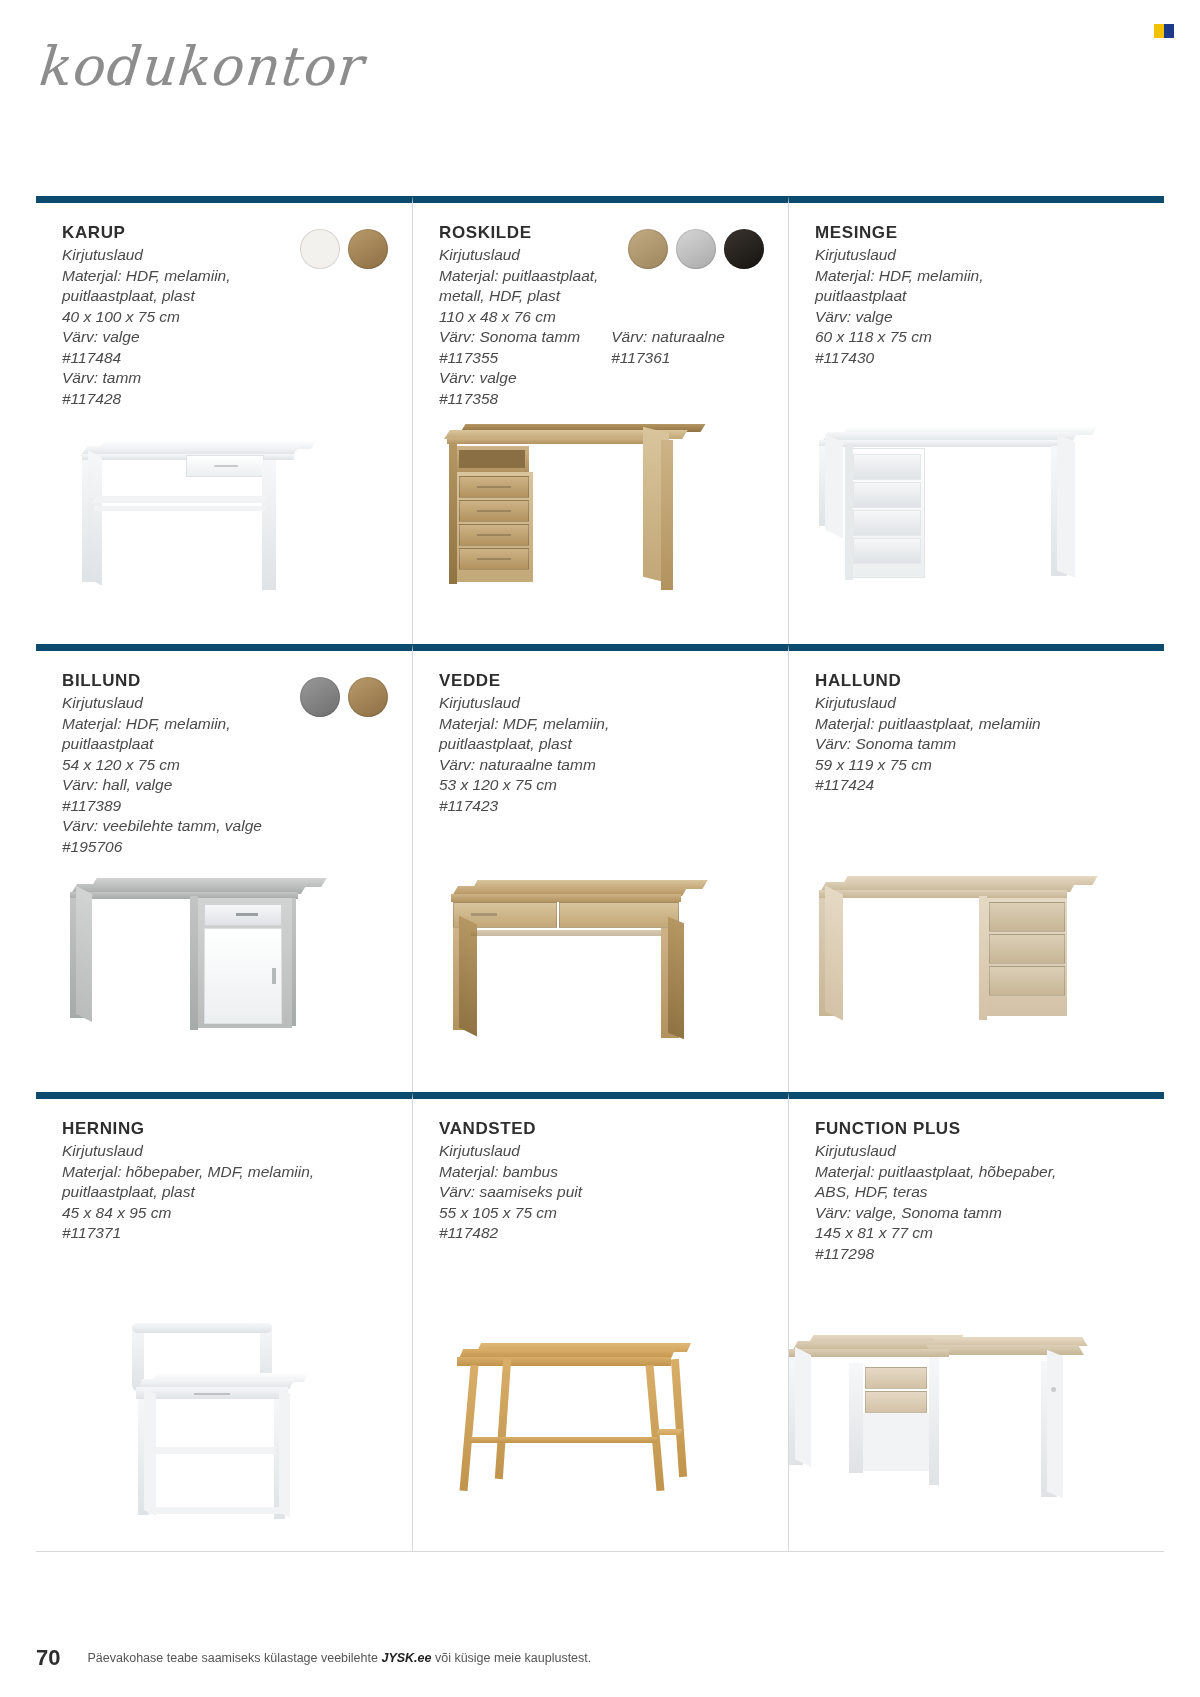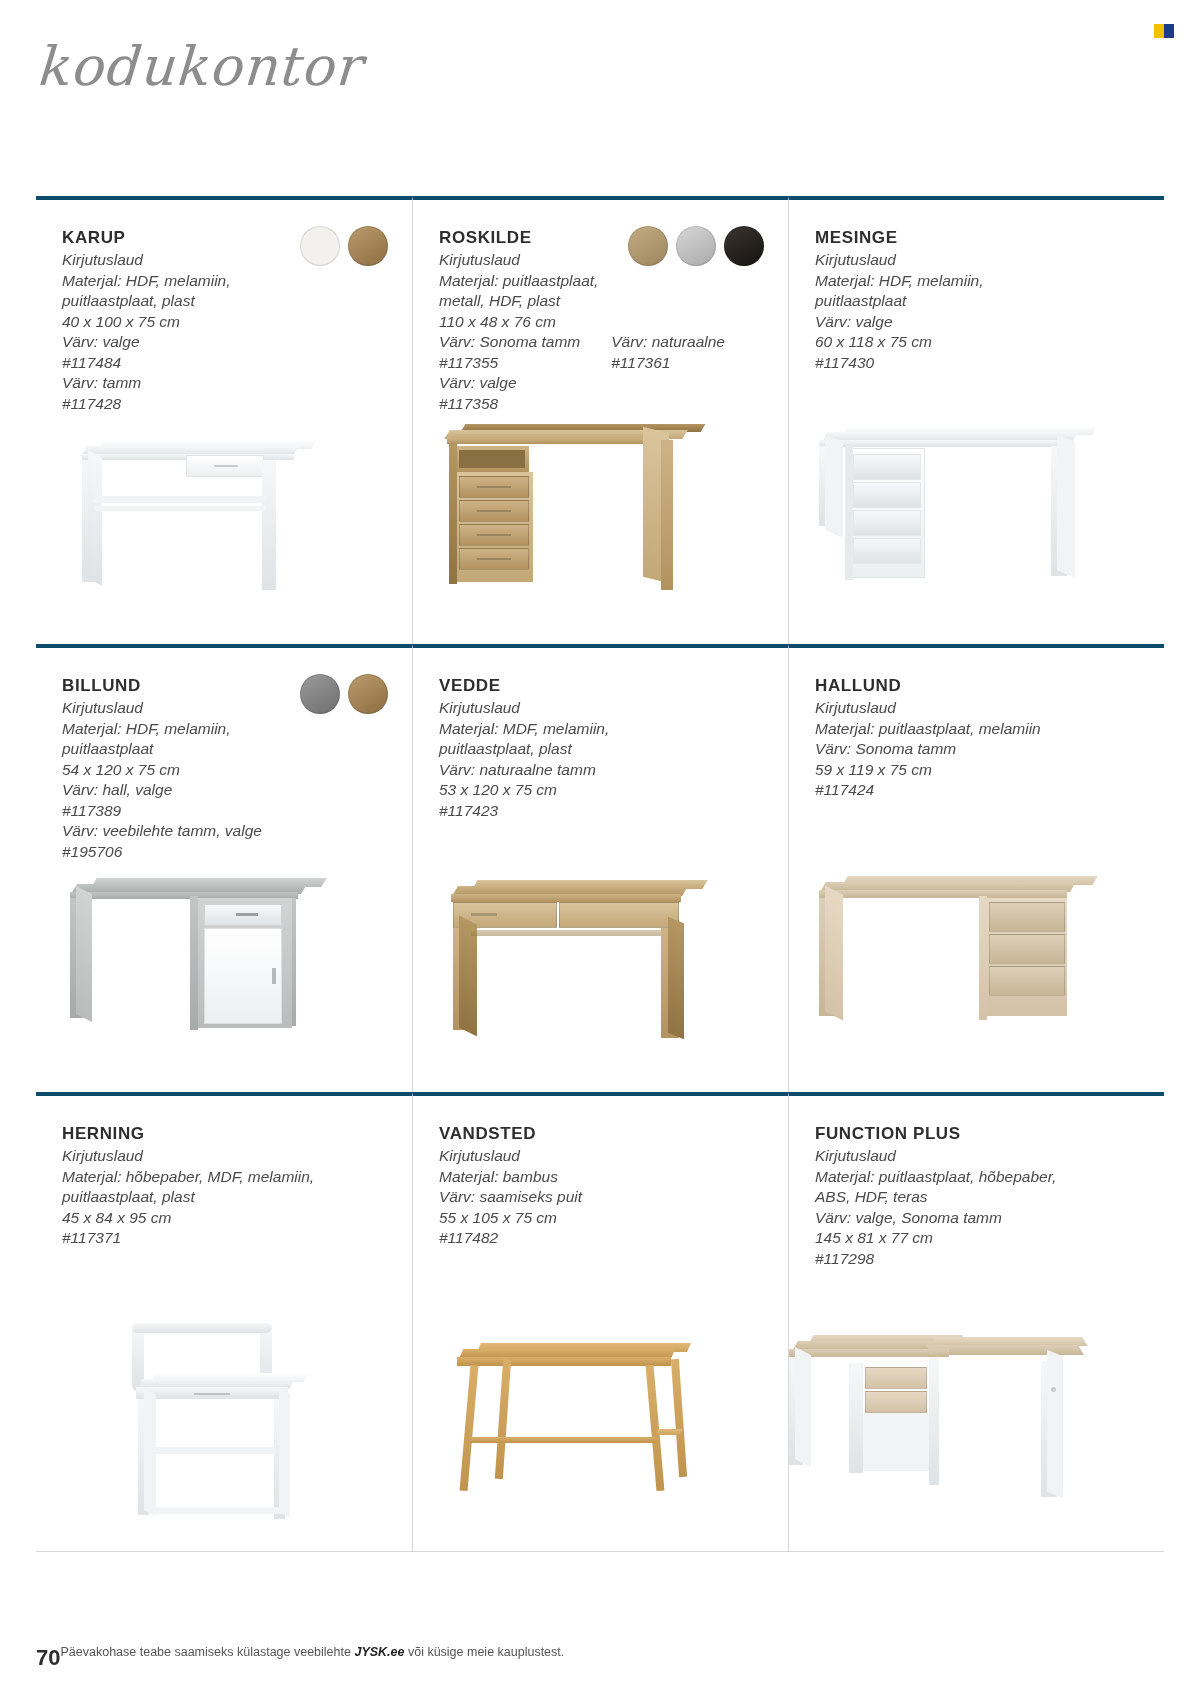--- a/index.html
+++ b/index.html
@@ -64,23 +64,23 @@
     position: absolute;
     left: 36px;
     top: 196px;
     width: 1128px;
     display: grid;
     grid-template-columns: repeat(3, 376px);
     grid-template-rows: 448px 448px 460px;
   }
   .cell {
     position: relative;
-    padding: 28px 26px 0 26px;
+    padding: 20px 26px 0 26px;
     box-sizing: border-box;
-    border-top: 4px solid #0c4a6e;
+    border-top: 7px solid #0c4a6e;
   }
   .cell.col2, .cell.col3 {
     border-left: 1px solid #d8d8d8;
   }
   .cell.row3 {
     border-bottom: 1px solid #d8d8d8;
   }
 
   .prod-name {
     font-size: 17px;
@@ -156,22 +156,22 @@
   .bam2     { background: linear-gradient(180deg,#d9ae69,#c0944c); }
   .ln-thin  { background: rgba(0,0,0,0.18); }
 
   
   .footer {
     position: absolute;
     left: 36px;
     bottom: 26px;
     width: 1128px;
     display: flex;
-    align-items: flex-start;
-    gap: 0;
+    align-items: center;
+    gap: 27px;
   }
   .page-num {
     font-size: 22px;
     font-weight: bold;
     color: #2e2e2e;
   }
   .footer-note {
     font-size: 12.5px;
     color: #555;
   }

